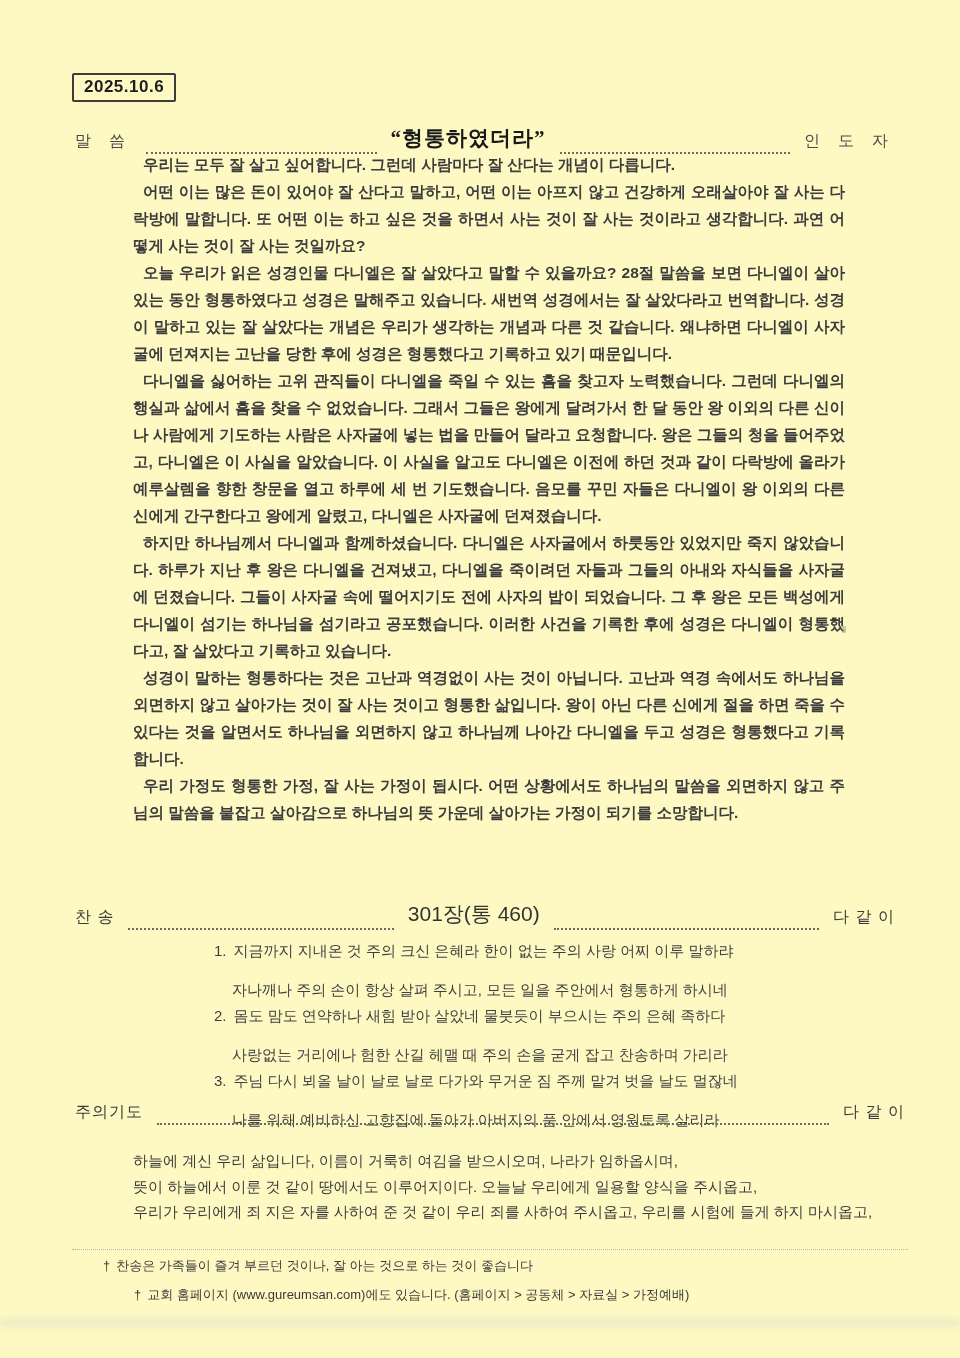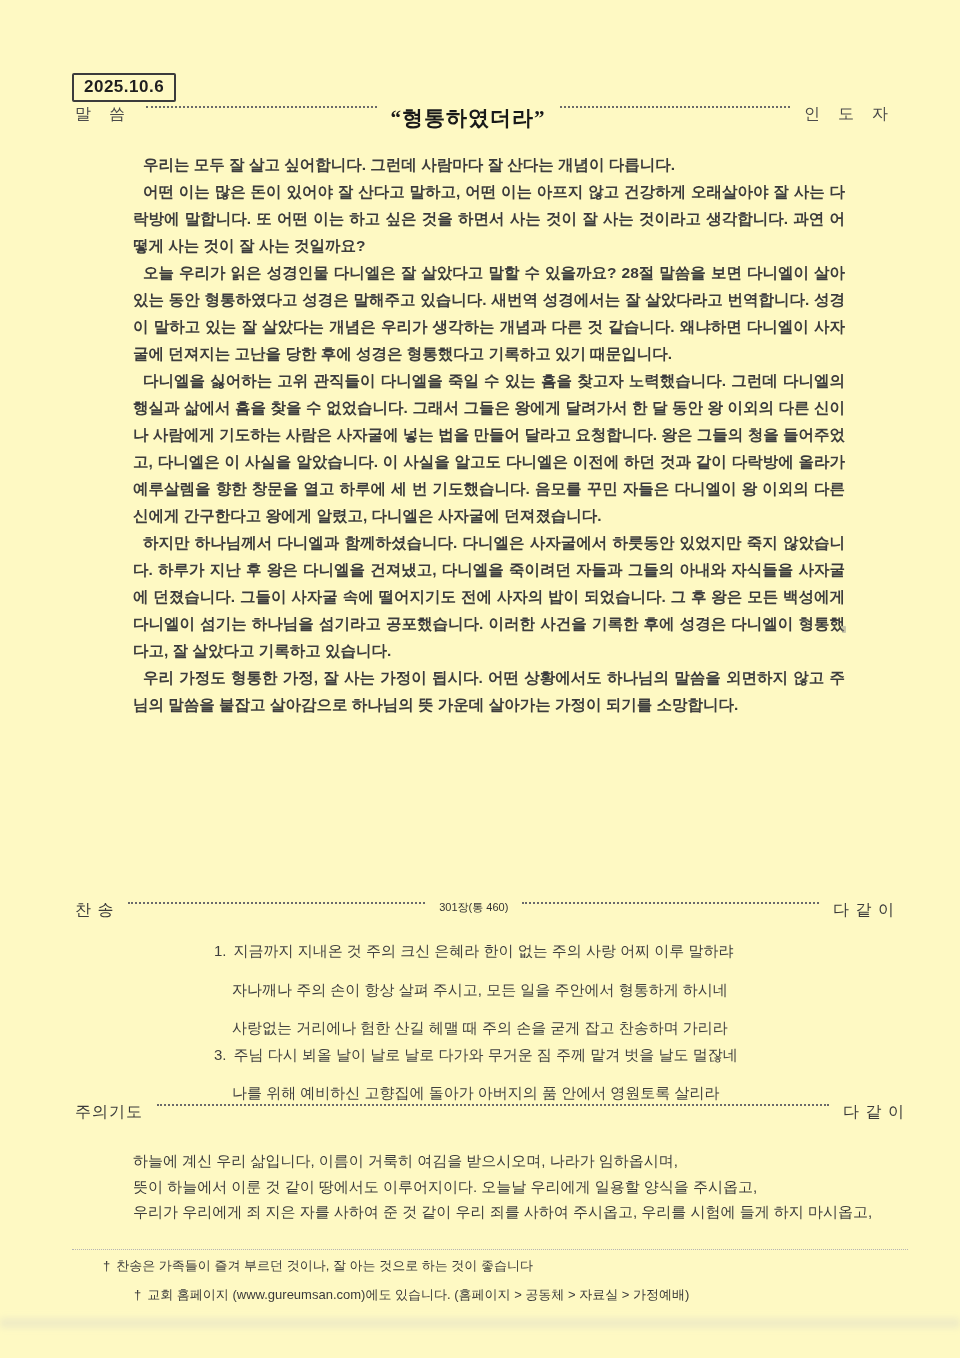--- a/index.html
+++ b/index.html
@@ -10,41 +10,41 @@
     color:#3a3a3a;
   }
   .datebox {
     position:absolute; top:73px; left:72px;
     border:2px solid #3c3c3c; border-radius:2px;
     padding:2px 10px 3px;
     font-weight:bold; font-size:17px; color:#1f1f1f; letter-spacing:0.5px;
   }
   .header-row {
     position:absolute; top:104px; left:75px; width:820px;
-    display:flex; align-items:flex-start;
+    display:flex; align-items:flex-end;
   }
   .hdr-label {
     font-family:"Liberation Serif", serif;
     font-size:16px; color:#4a4a4a; letter-spacing:7px; white-space:nowrap;
   }
   .leader { flex:1; border-bottom:2px dotted #6a6a6a; margin:0 14px; height:0; transform:translateY(2px); }
   .doc-title {
     font-family:"Liberation Serif", serif; font-weight:bold;
-    font-size:21px; color:#191919; letter-spacing:1px; white-space:nowrap;
+    font-size:21px; color:#191919; letter-spacing:1px; white-space:nowrap;margin-top:20px;
   }
   .sermon {
     position:absolute; top:151px; left:133px; width:712px;
     font-size:15.5px; line-height:27px; text-align:justify; color:#3c3c3c;font-weight:bold;
   }
   .sermon p { margin:0; text-indent:10px; }
-  .section-row { position:absolute; left:75px; display:flex; align-items:flex-start; }
+  .section-row { position:absolute; left:75px; display:flex; align-items:flex-end; }
   .hymn-row { top:900px; width:820px; }
   .prayer-row { top:1102px; width:830px; }
   .section-label { font-size:16px; color:#3a3a3a; white-space:nowrap; letter-spacing:1px; }
-  .hymn-number { font-size:11px; color:#333; white-space:nowrap; }
+  .hymn-number { font-size:21px; color:#333; white-space:nowrap; }
   .hymn-verses {
     position:absolute; top:938px; left:214px; width:560px;
     font-size:15px; line-height:26.5px; color:#3f3f3f;
   }
   .verse-first { white-space:nowrap; }
   .verse-first .vnum { margin-right:7px; }
   .verse-cont { padding-left:18px; white-space:nowrap;margin-top:12px; }
   .prayer {
     position:absolute; top:1148px; left:133px; width:780px;
     font-size:15px; line-height:25.5px; color:#3c3c3c;
@@ -83,38 +83,42 @@
     <span class="leader"></span>
     <span class="hdr-label">인 도 자</span>
   </div>
 
   <div class="sermon">
     <p>우리는 모두 잘 살고 싶어합니다. 그런데 사람마다 잘 산다는 개념이 다릅니다.</p>
     <p>어떤 이는 많은 돈이 있어야 잘 산다고 말하고, 어떤 이는 아프지 않고 건강하게 오래살아야 잘 사는 다락방에 말합니다. 또 어떤 이는 하고 싶은 것을 하면서 사는 것이 잘 사는 것이라고 생각합니다. 과연 어떻게 사는 것이 잘 사는 것일까요?</p>
     <p>오늘 우리가 읽은 성경인물 다니엘은 잘 살았다고 말할 수 있을까요? 28절 말씀을 보면 다니엘이 살아있는 동안 형통하였다고 성경은 말해주고 있습니다. 새번역 성경에서는 잘 살았다라고 번역합니다. 성경이 말하고 있는 잘 살았다는 개념은 우리가 생각하는 개념과 다른 것 같습니다. 왜냐하면 다니엘이 사자굴에 던져지는 고난을 당한 후에 성경은 형통했다고 기록하고 있기 때문입니다.</p>
     <p>다니엘을 싫어하는 고위 관직들이 다니엘을 죽일 수 있는 흠을 찾고자 노력했습니다. 그런데 다니엘의 행실과 삶에서 흠을 찾을 수 없었습니다. 그래서 그들은 왕에게 달려가서 한 달 동안 왕 이외의 다른 신이나 사람에게 기도하는 사람은 사자굴에 넣는 법을 만들어 달라고 요청합니다. 왕은 그들의 청을 들어주었고, 다니엘은 이 사실을 알았습니다. 이 사실을 알고도 다니엘은 이전에 하던 것과 같이 다락방에 올라가 예루살렘을 향한 창문을 열고 하루에 세 번 기도했습니다. 음모를 꾸민 자들은 다니엘이 왕 이외의 다른 신에게 간구한다고 왕에게 알렸고, 다니엘은 사자굴에 던져졌습니다.</p>
     <p>하지만 하나님께서 다니엘과 함께하셨습니다. 다니엘은 사자굴에서 하룻동안 있었지만 죽지 않았습니다. 하루가 지난 후 왕은 다니엘을 건져냈고, 다니엘을 죽이려던 자들과 그들의 아내와 자식들을 사자굴에 던졌습니다. 그들이 사자굴 속에 떨어지기도 전에 사자의 밥이 되었습니다. 그 후 왕은 모든 백성에게 다니엘이 섬기는 하나님을 섬기라고 공포했습니다. 이러한 사건을 기록한 후에 성경은 다니엘이 형통했다고, 잘 살았다고 기록하고 있습니다.</p>
+    <p>성경이 말하는 형통하다는 것은 고난과 역경없이 사는 것이 아닙니다. 고난과 역경 속에서도 하나님을 외면하지 않고 살아가는 것이 잘 사는 것이고 형통한 삶입니다. 왕이 아닌 다른 신에게 절을 하면 죽을 수 있다는 것을 알면서도 하나님을 외면하지 않고 하나님께 나아간 다니엘을 두고 성경은 형통했다고 기록합니다.</p>
     <p>우리 가정도 형통한 가정, 잘 사는 가정이 됩시다. 어떤 상황에서도 하나님의 말씀을 외면하지 않고 주님의 말씀을 붙잡고 살아감으로 하나님의 뜻 가운데 살아가는 가정이 되기를 소망합니다.</p>
   </div>
 
   <div class="speck"></div>
 
   <div class="section-row hymn-row">
     <span class="section-label">찬 송</span>
     <span class="leader"></span>
     <span class="hymn-number">301장(통 460)</span>
     <span class="leader"></span>
     <span class="section-label">다 같 이</span>
   </div>
 
   <div class="hymn-verses">
     <div class="verse-first">
       <span class="vnum">1.</span><span>지금까지 지내온 것 주의 크신 은혜라 한이 없는 주의 사랑 어찌 이루 말하랴</span>
     </div>
     <div class="verse-cont">자나깨나 주의 손이 항상 살펴 주시고, 모든 일을 주안에서 형통하게 하시네</div>
+    <div class="verse-first">
+      <span class="vnum">2.</span><span>몸도 맘도 연약하나 새힘 받아 살았네 물붓듯이 부으시는 주의 은혜 족하다</span>
+    </div>
     <div class="verse-cont">사랑없는 거리에나 험한 산길 헤맬 때 주의 손을 굳게 잡고 찬송하며 가리라</div>
     <div class="verse-first">
       <span class="vnum">3.</span><span>주님 다시 뵈올 날이 날로 날로 다가와 무거운 짐 주께 맡겨 벗을 날도 멀잖네</span>
     </div>
     <div class="verse-cont">나를 위해 예비하신 고향집에 돌아가 아버지의 품 안에서 영원토록 살리라</div>
   </div>
 
   <div class="section-row prayer-row">
     <span class="section-label">주의기도</span>
     <span class="leader"></span>

